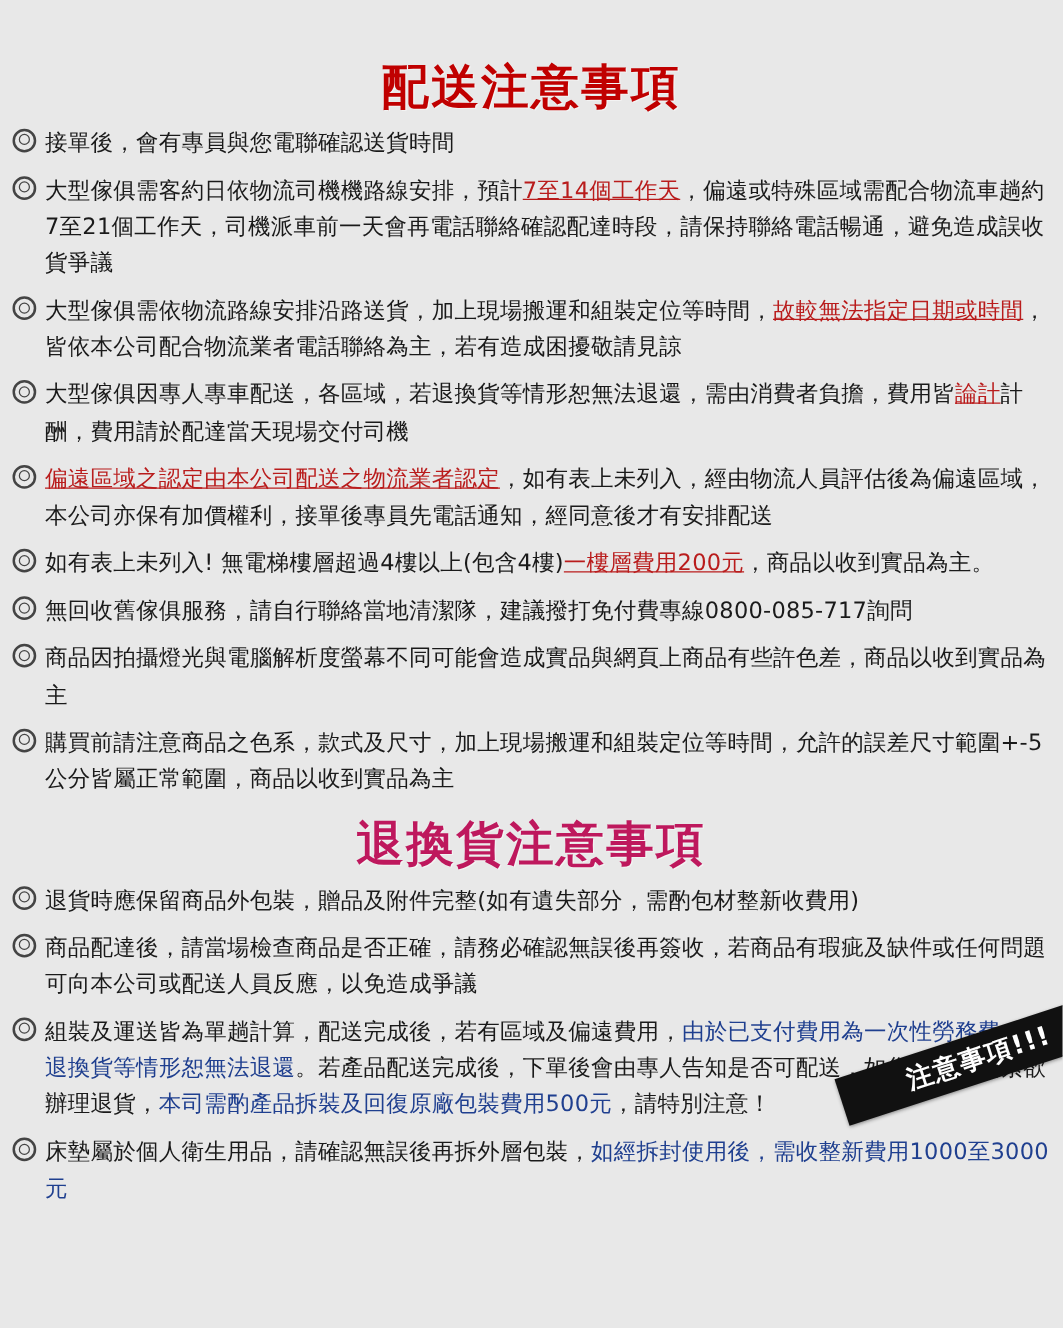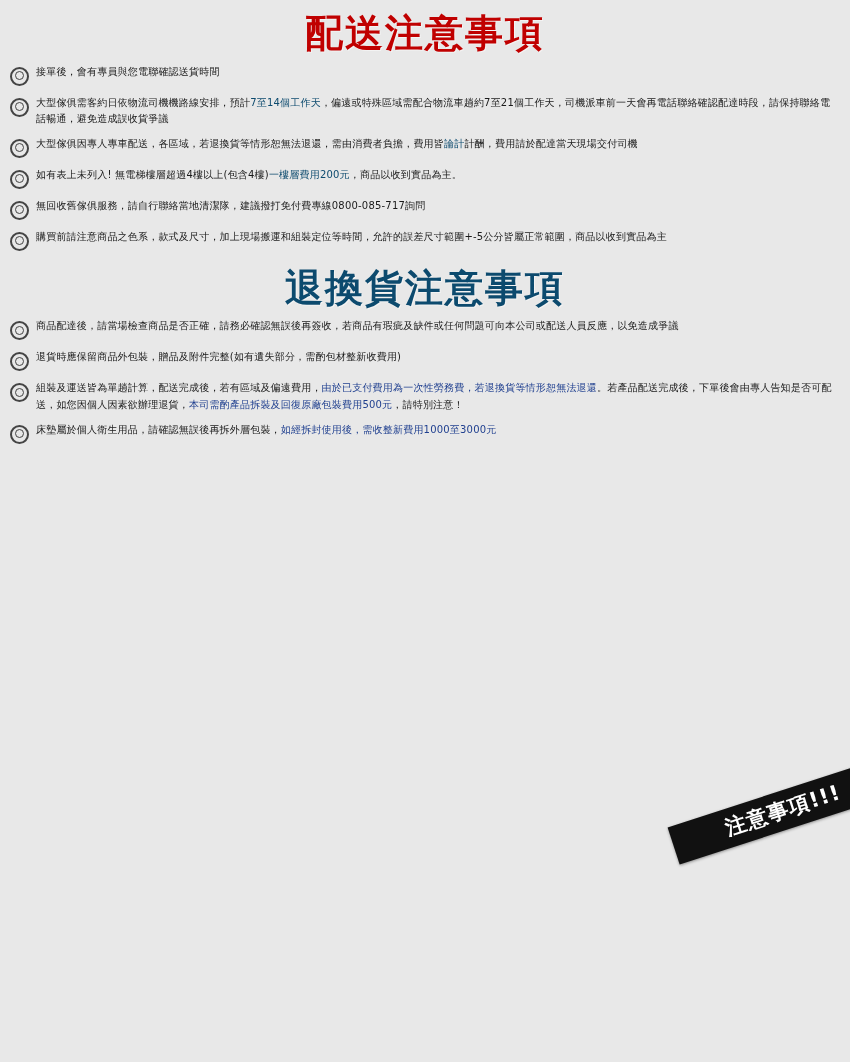--- a/index.html
+++ b/index.html
@@ -14,33 +14,34 @@
     color: #1a1a1a;
     position: relative;
     overflow: hidden;
   }
   .page {
     width: 850px;
     height: 856px;
     position: relative;
     box-sizing: border-box;
     padding: 6px 10px 0 10px;
+    margin-top: 36px;
   }
   .title {
     text-align: center;
     font-size: 38px;
     font-weight: bold;
     color: #c00000;
     letter-spacing: 2px;
     line-height: 1.25;
     margin: 4px 0 6px 0;
     text-shadow: 1px 1px 0 #f3f3f3;
   }
   .title.blue {
-    color: #0c4a6e;
+    color: #be185d;
     margin-top: 14px;
   }
   .list {
     margin: 0;
     padding: 0;
   }
   .item {
     display: flex;
     align-items: flex-start;
     margin: 0 0 9px 0;
@@ -62,26 +63,27 @@
     left: 2.5px;
     top: 2.5px;
     width: 9px;
     height: 9px;
     border: 1.5px solid #444;
     border-radius: 50%;
     box-sizing: border-box;
   }
   .text {
     flex: 1 1 auto;
-    font-size: 10px;
+    font-size: 18px;
     line-height: 1.62;
     letter-spacing: 0.2px;
   }
   .red {
-    color: #0c4a6e;
+    color: #b91c1c;
+    text-decoration: underline;
   }
   .blue {
     color: #1f3f8f;
   }
   .ribbon {
     position: absolute;
     right: -48px;
     bottom: 26px;
     width: 230px;
     background: #111;
@@ -106,46 +108,58 @@
       <div class="item">
         <span class="bullet"></span>
         <div class="text"><span>接單後，會有專員與您電聯確認送貨時間</span></div>
       </div>
       <div class="item">
         <span class="bullet"></span>
         <div class="text"><span>大型傢俱需客約日依物流司機機路線安排，預計</span><span class="red">7至14個工作天</span><span>，偏遠或特殊區域需配合物流車趟約7至21個工作天，司機派車前一天會再電話聯絡確認配達時段，請保持聯絡電話暢通，避免造成誤收貨爭議</span></div>
       </div>
       <div class="item">
         <span class="bullet"></span>
+        <div class="text"><span>大型傢俱需依物流路線安排沿路送貨，加上現場搬運和組裝定位等時間，</span><span class="red">故較無法指定日期或時間</span><span>，皆依本公司配合物流業者電話聯絡為主，若有造成困擾敬請見諒</span></div>
+      </div>
+      <div class="item">
+        <span class="bullet"></span>
         <div class="text"><span>大型傢俱因專人專車配送，各區域，若退換貨等情形恕無法退還，需由消費者負擔，費用皆</span><span class="red">論計</span><span>計酬，費用請於配達當天現場交付司機</span></div>
+      </div>
+      <div class="item">
+        <span class="bullet"></span>
+        <div class="text"><span class="red">偏遠區域之認定由本公司配送之物流業者認定</span><span>，如有表上未列入，經由物流人員評估後為偏遠區域，本公司亦保有加價權利，接單後專員先電話通知，經同意後才有安排配送</span></div>
       </div>
       <div class="item">
         <span class="bullet"></span>
         <div class="text"><span>如有表上未列入! 無電梯樓層超過4樓以上(包含4樓)</span><span class="red">一樓層費用200元</span><span>，商品以收到實品為主。</span></div>
       </div>
       <div class="item">
         <span class="bullet"></span>
         <div class="text"><span>無回收舊傢俱服務，請自行聯絡當地清潔隊，建議撥打免付費專線0800-085-717詢問</span></div>
+      </div>
+      <div class="item">
+        <span class="bullet"></span>
+        <div class="text"><span>商品因拍攝燈光與電腦解析度螢幕不同可能會造成實品與網頁上商品有些許色差，商品以收到實品為主</span></div>
       </div>
       <div class="item">
         <span class="bullet"></span>
         <div class="text"><span>購買前請注意商品之色系，款式及尺寸，加上現場搬運和組裝定位等時間，允許的誤差尺寸範圍+-5公分皆屬正常範圍，商品以收到實品為主</span></div>
       </div>
     </div>
 
   <h1 class="title blue">退換貨注意事項</h1>
 
   <div class="list" id="list-1">
       <div class="item">
         <span class="bullet"></span>
-        <div class="text"><span>商品配達後，請當場檢查商品是否正確，請務必確認無誤後再簽收，若商品有瑕疵及缺件或任何問題可向本公司或配送人員反應，以免造成爭議</span></div>
+        <div class="text"><span>退貨時應保留商品外包裝，贈品及附件完整(如有遺失部分，需酌包材整新收費用)</span></div>
       </div>
       <div class="item">
         <span class="bullet"></span>
-        <div class="text"><span>退貨時應保留商品外包裝，贈品及附件完整(如有遺失部分，需酌包材整新收費用)</span></div>
+        <div class="text"><span>商品配達後，請當場檢查商品是否正確，請務必確認無誤後再簽收，若商品有瑕疵及缺件或任何問題可向本公司或配送人員反應，以免造成爭議</span></div>
       </div>
       <div class="item">
         <span class="bullet"></span>
         <div class="text"><span>組裝及運送皆為單趟計算，配送完成後，若有區域及偏遠費用，</span><span class="blue">由於已支付費用為一次性勞務費，若退換貨等情形恕無法退還</span><span>。若產品配送完成後，下單後會由專人告知是否可配送，如您因個人因素欲辦理退貨，</span><span class="blue">本司需酌產品拆裝及回復原廠包裝費用500元</span><span>，請特別注意！</span></div>
       </div>
       <div class="item">
         <span class="bullet"></span>
         <div class="text"><span>床墊屬於個人衛生用品，請確認無誤後再拆外層包裝，</span><span class="blue">如經拆封使用後，需收整新費用1000至3000元</span></div>
       </div>
     </div>

